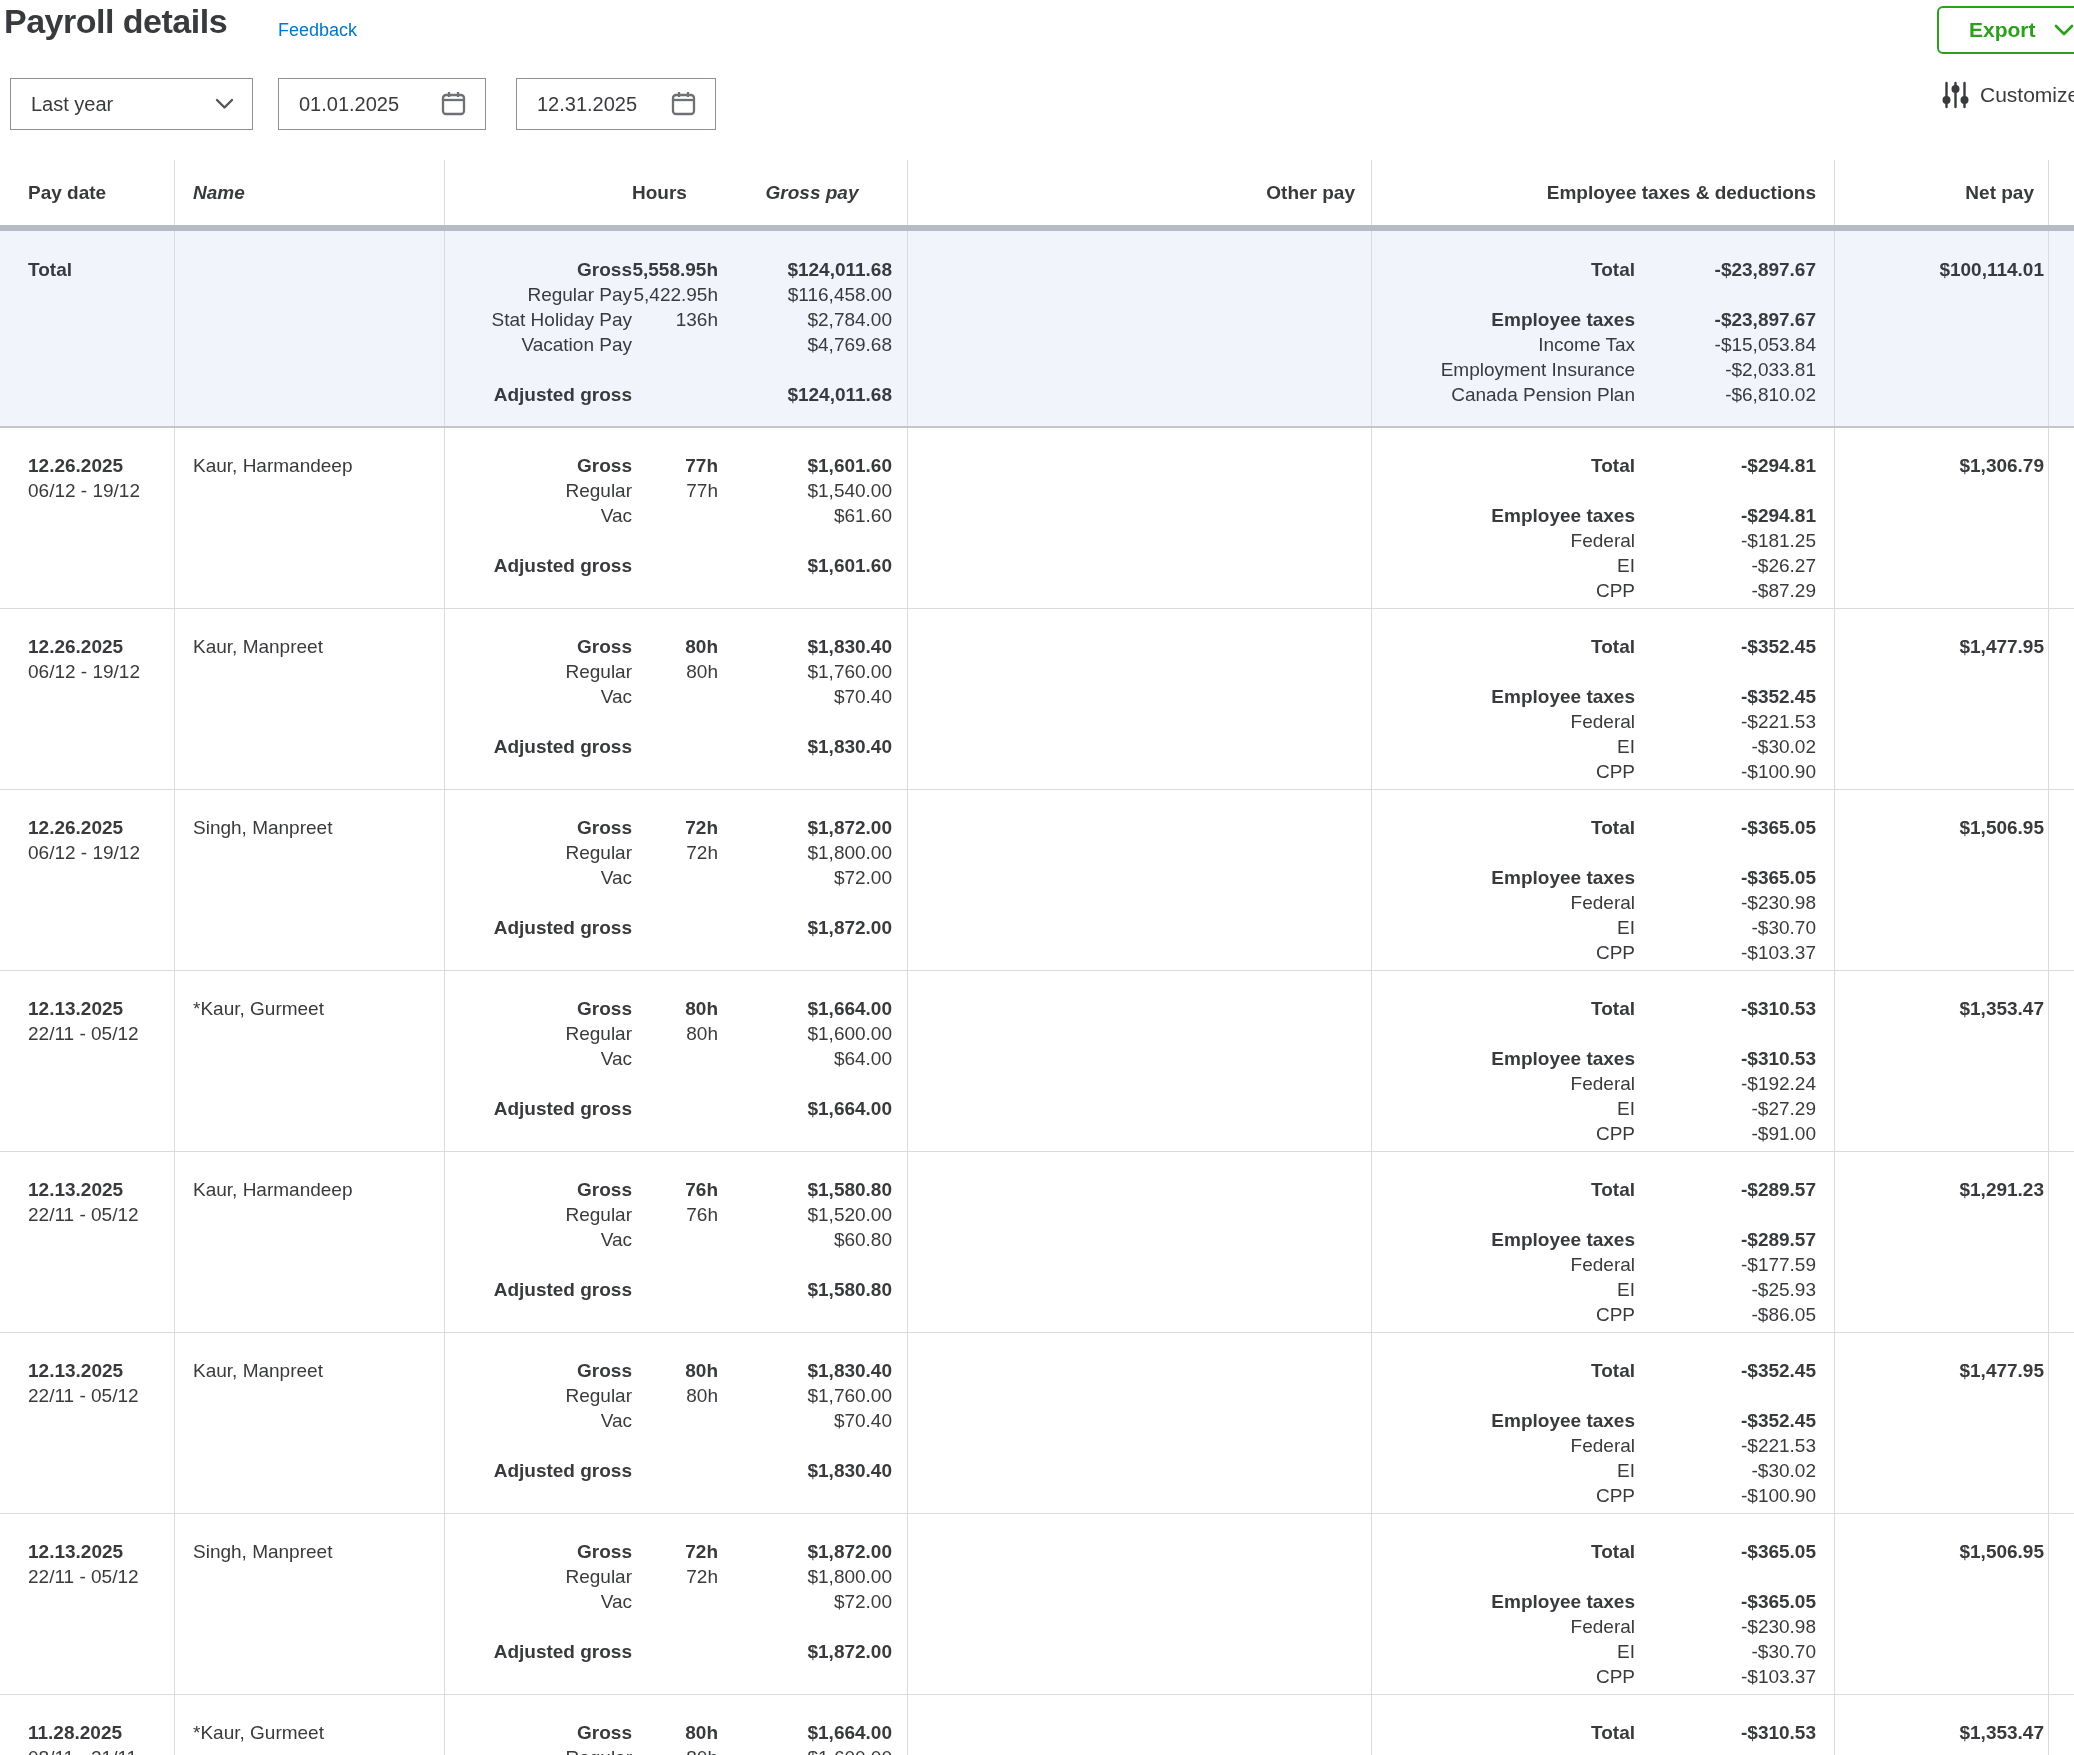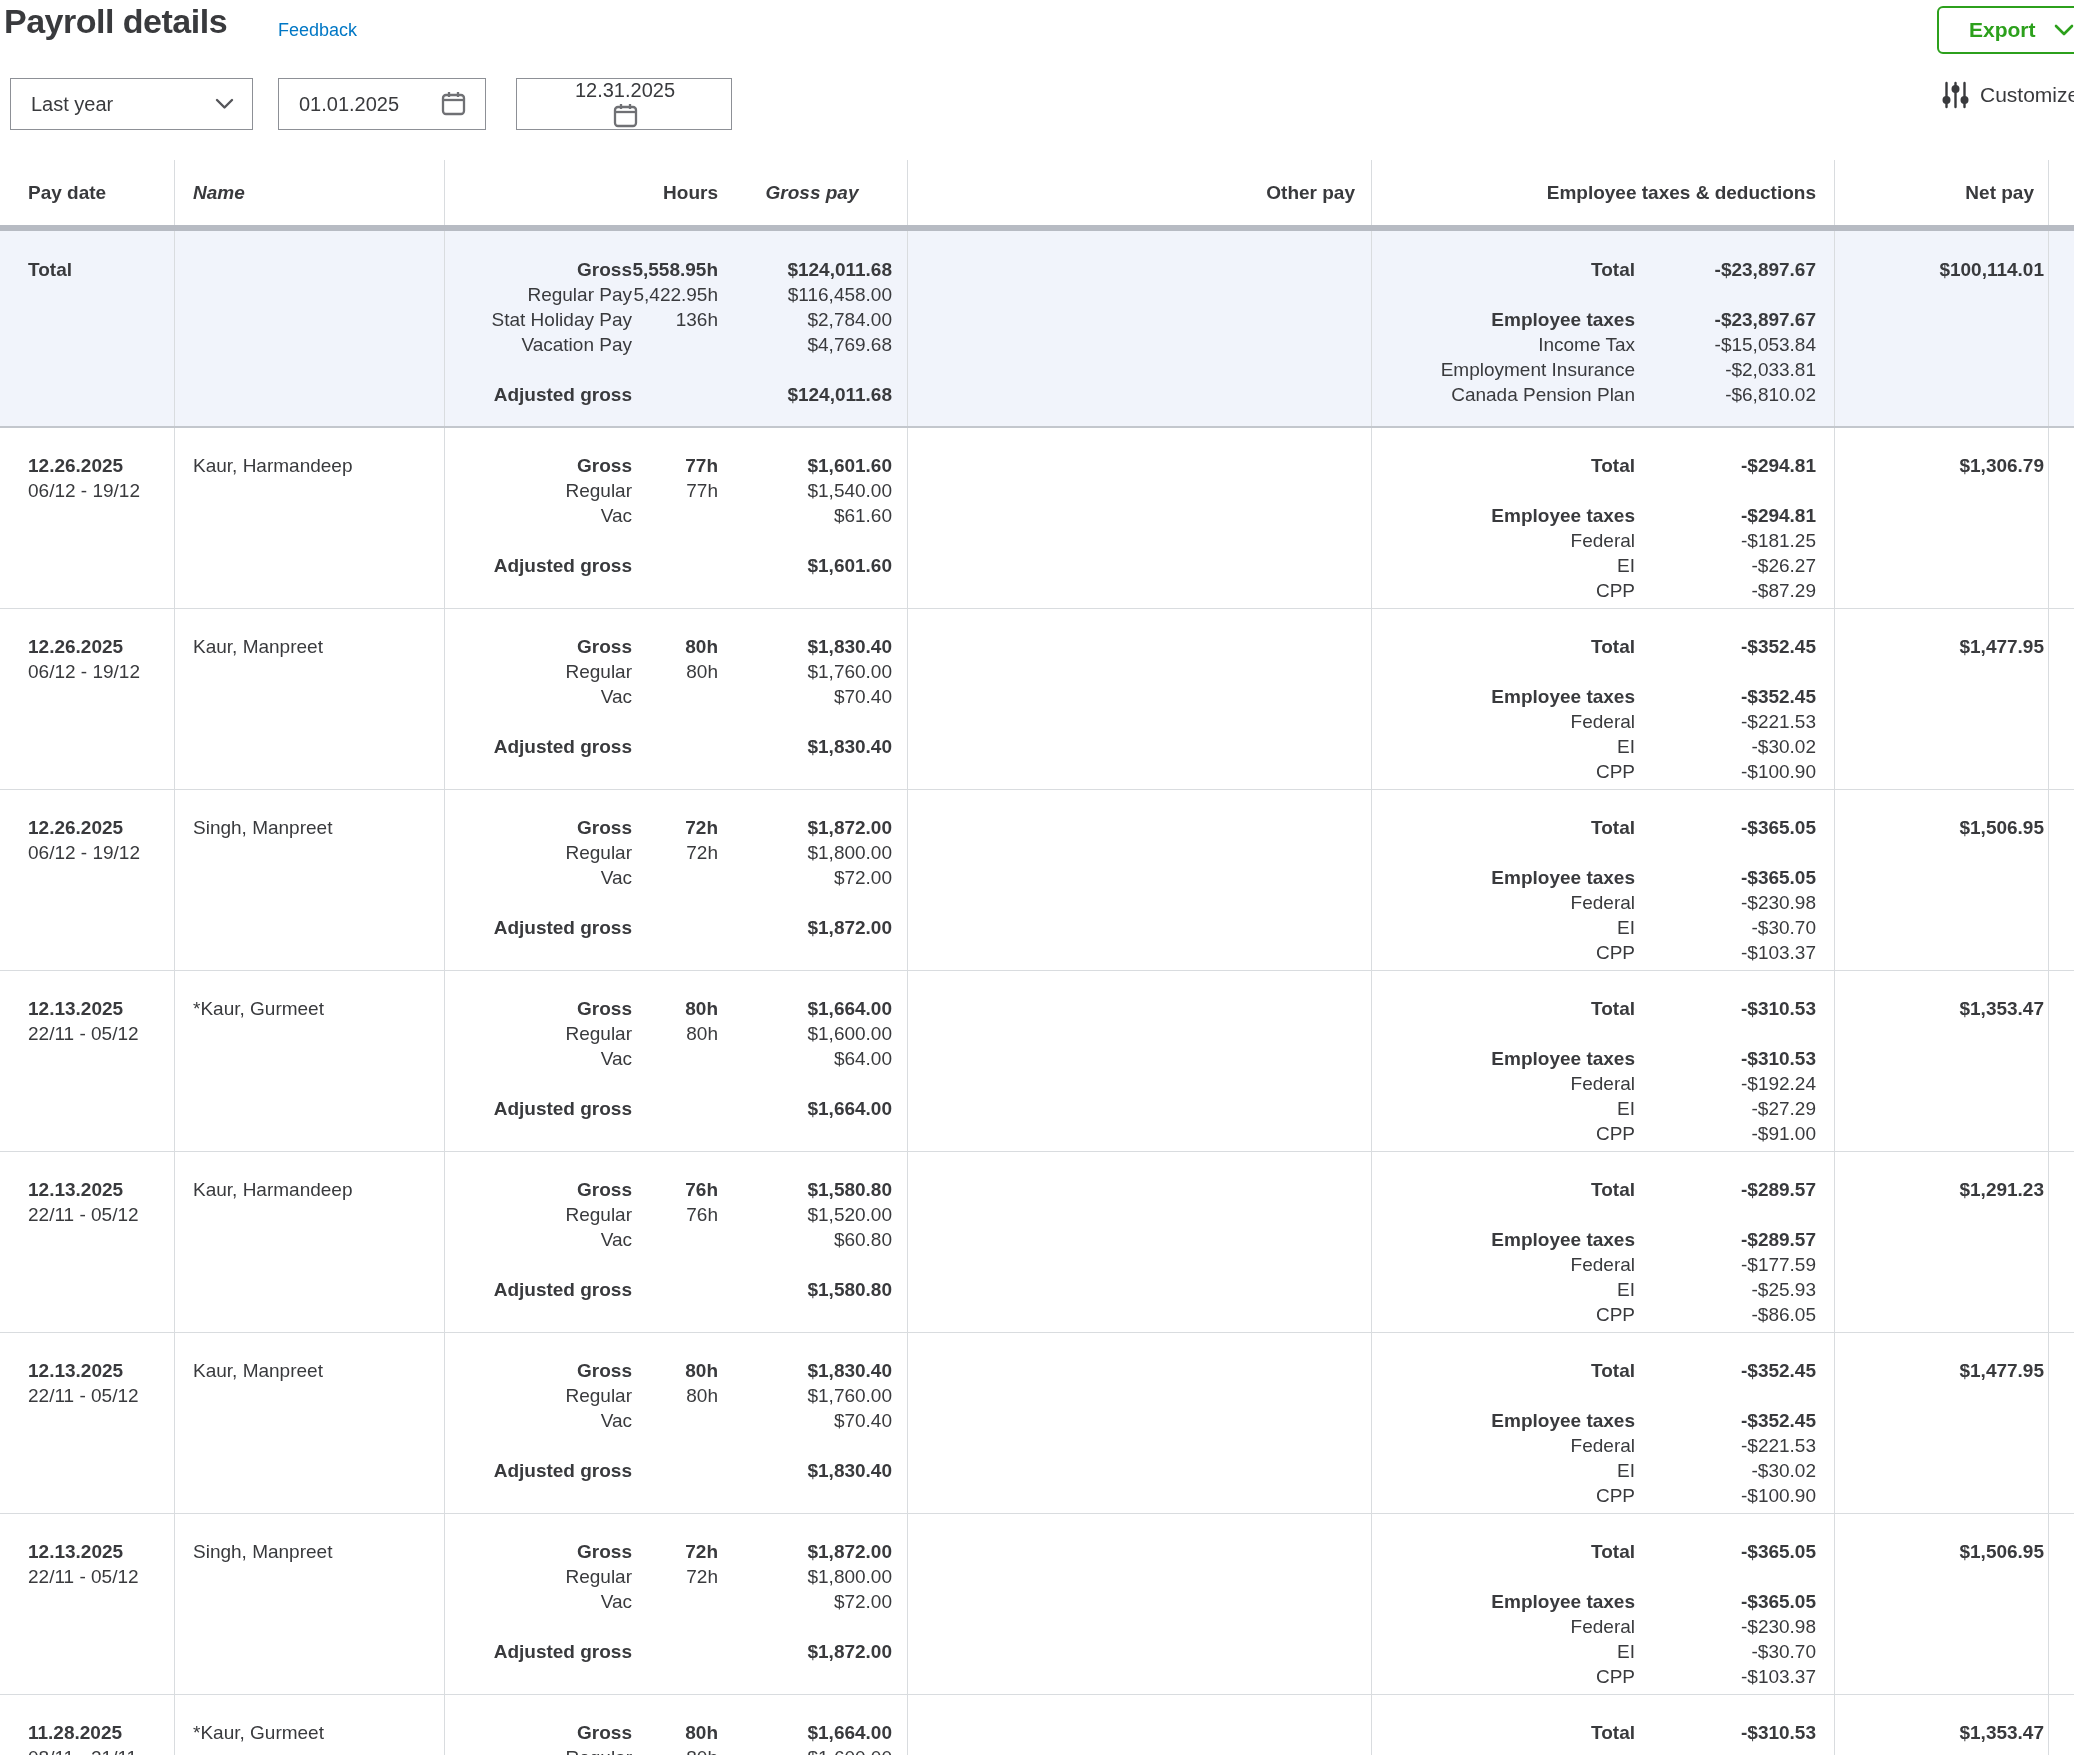--- a/index.html
+++ b/index.html
@@ -23,31 +23,31 @@
   }
   
   .fbox{
     position:absolute;top:78px;height:52px;box-sizing:border-box;background:#fff;
     border:1px solid #8d9096;border-radius:0;
     display:flex;align-items:center;justify-content:space-between;
     padding:0 18px 0 20px;font-size:20px;cursor:pointer;
   }
   .f-period{left:10px;width:243px;}
   .f-start{left:278px;width:208px;}
-  .f-end{left:516px;width:216px;flex-direction:column;}
+  .f-end{left:516px;width:200px;}
   
   .table{position:absolute;left:0;top:160px;width:2074px;}
   .grid{display:grid;grid-template-columns:175px 270px 463px 464px 463px 214px 1fr;box-sizing:border-box;}
   .thead{height:71px;border-bottom:6px solid #b7bbc3;font-weight:700;}
   .thead .hcell{display:flex;align-items:center;border-right:1px solid #d9dcdf;box-sizing:border-box;}
   .thead .hcell:last-child{border-right:none;}
   .h-paydate{padding-left:28px;}
   .h-name{padding-left:18px;font-style:italic;}
   .h-earn{display:grid !important;grid-template-columns:1fr 100px 160px;align-items:center;padding-right:15px;}
-  .h-earn .hrs{text-align:right;padding-right:14px;}
+  .h-earn .hrs{padding-right:14px;}
   .h-earn .amt{text-align:center;font-style:italic;}
   .h-right{justify-content:flex-end;}
   .h-other{padding-right:16px;}
   .h-tax{padding-right:18px;}
   .h-net{padding-right:14px;}
   .prow{border-bottom:1px solid #d9dcdf;height:181px;}
   .prow .cell{border-right:1px solid #d9dcdf;box-sizing:border-box;padding-top:25px;line-height:25px;overflow:hidden;}
   .prow .cell:last-child{border-right:none;}
   .prow.total{background:#f1f4fb;height:197px;border-bottom:2px solid #c3c7cd;}
   .prow.total .cell{padding-top:26px;}

